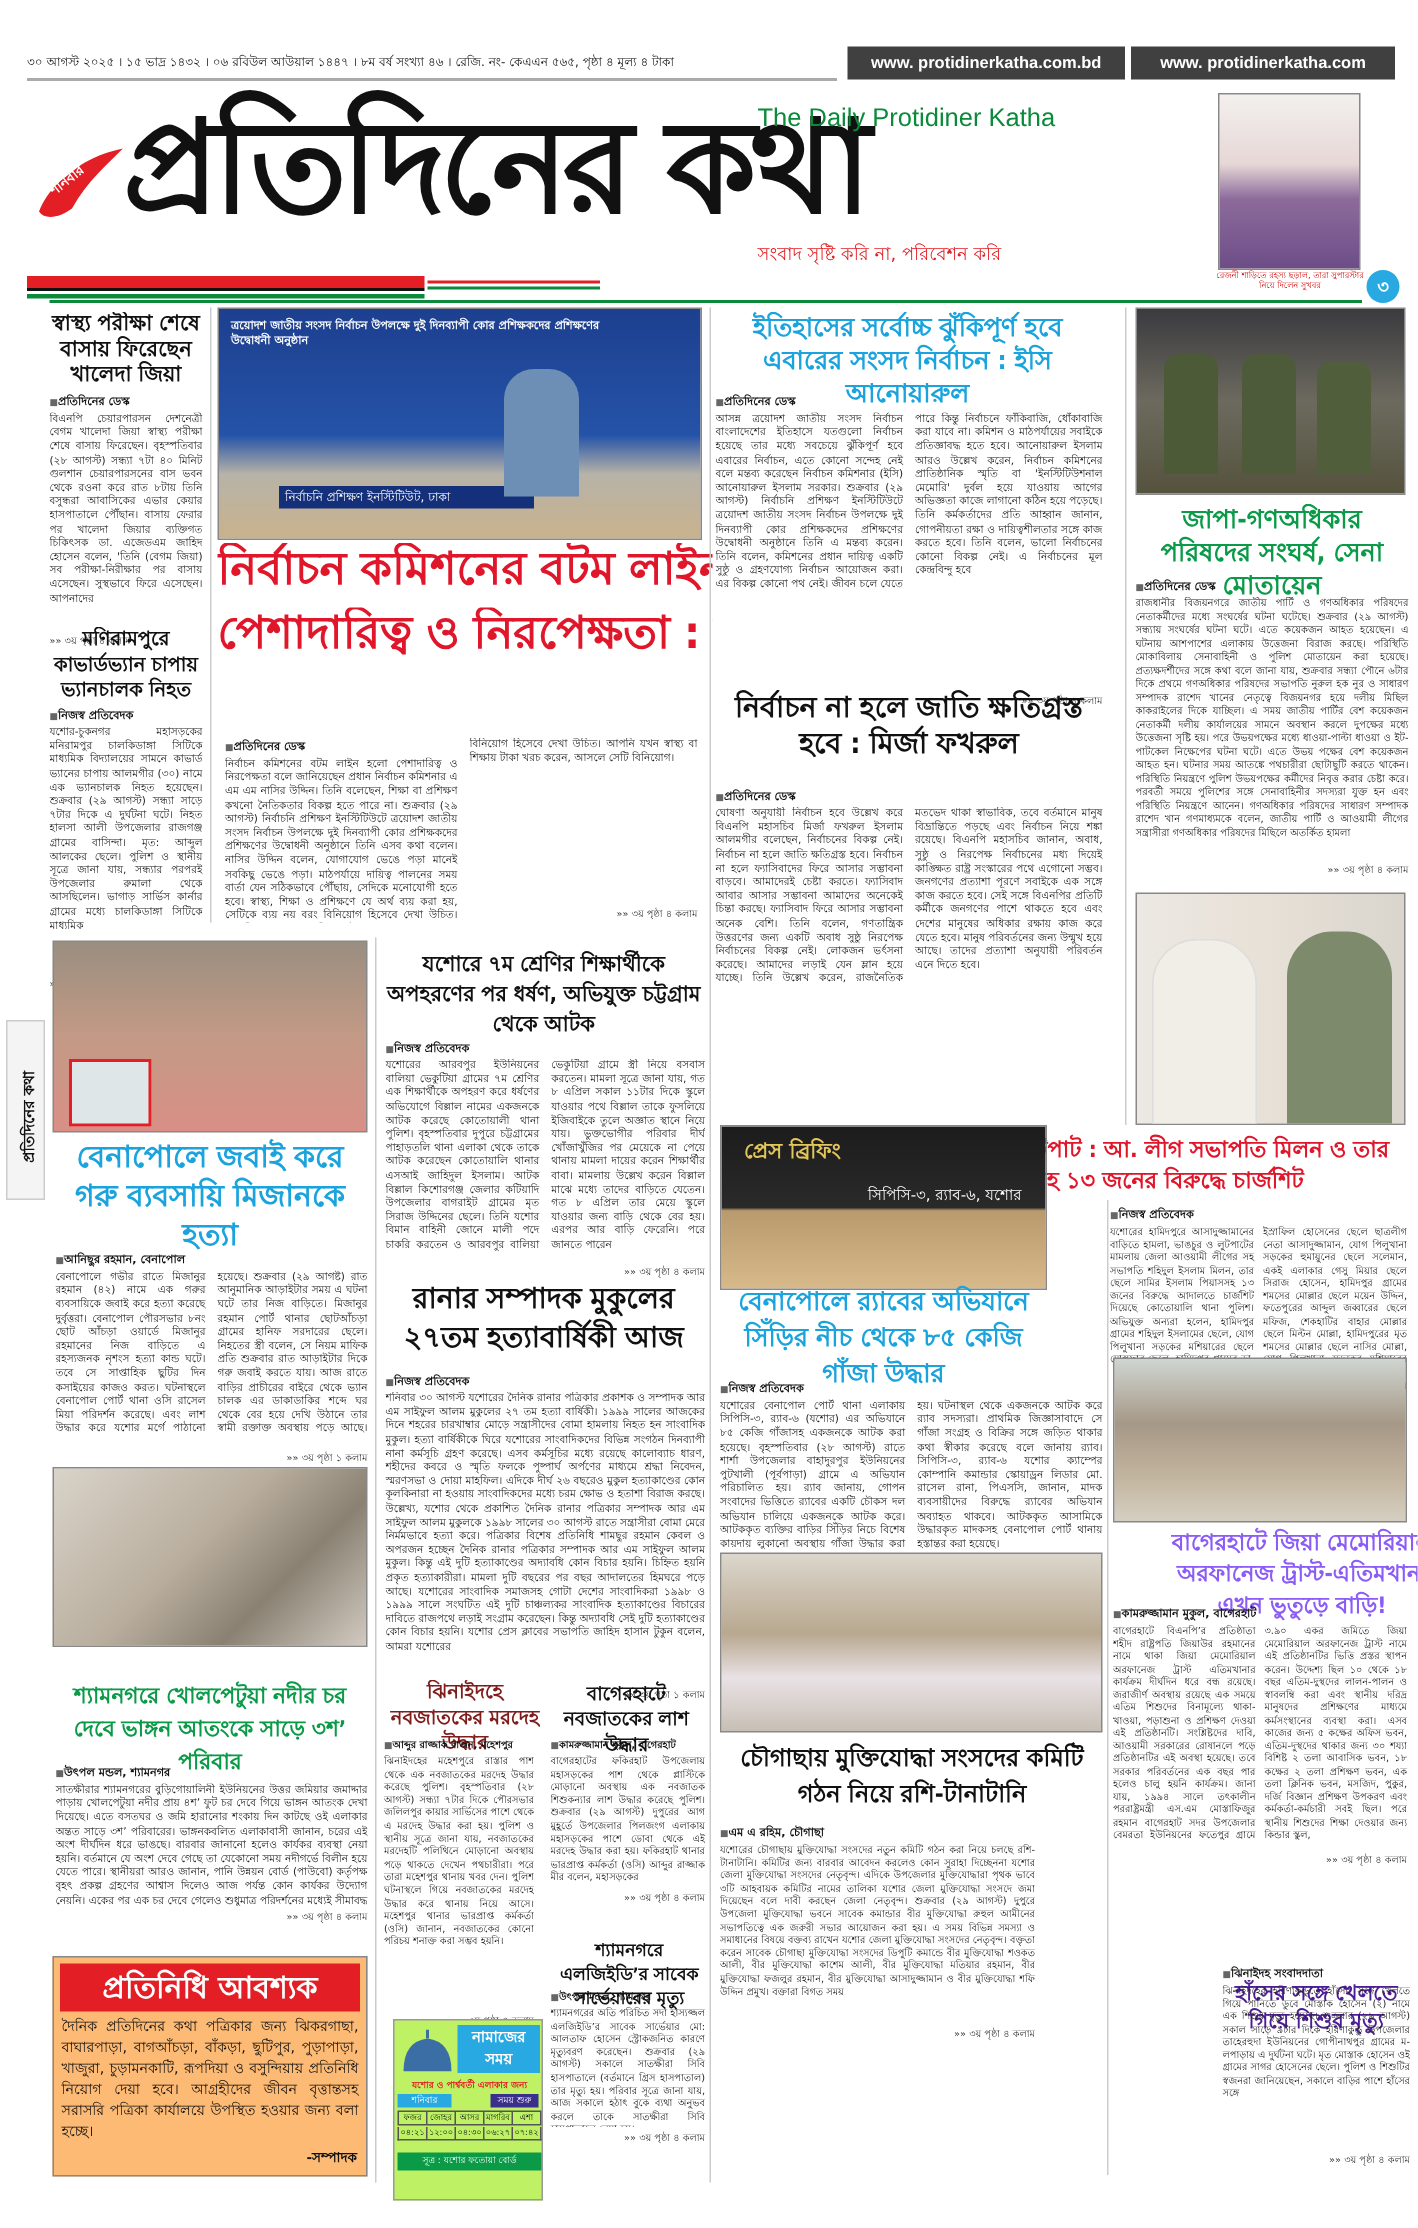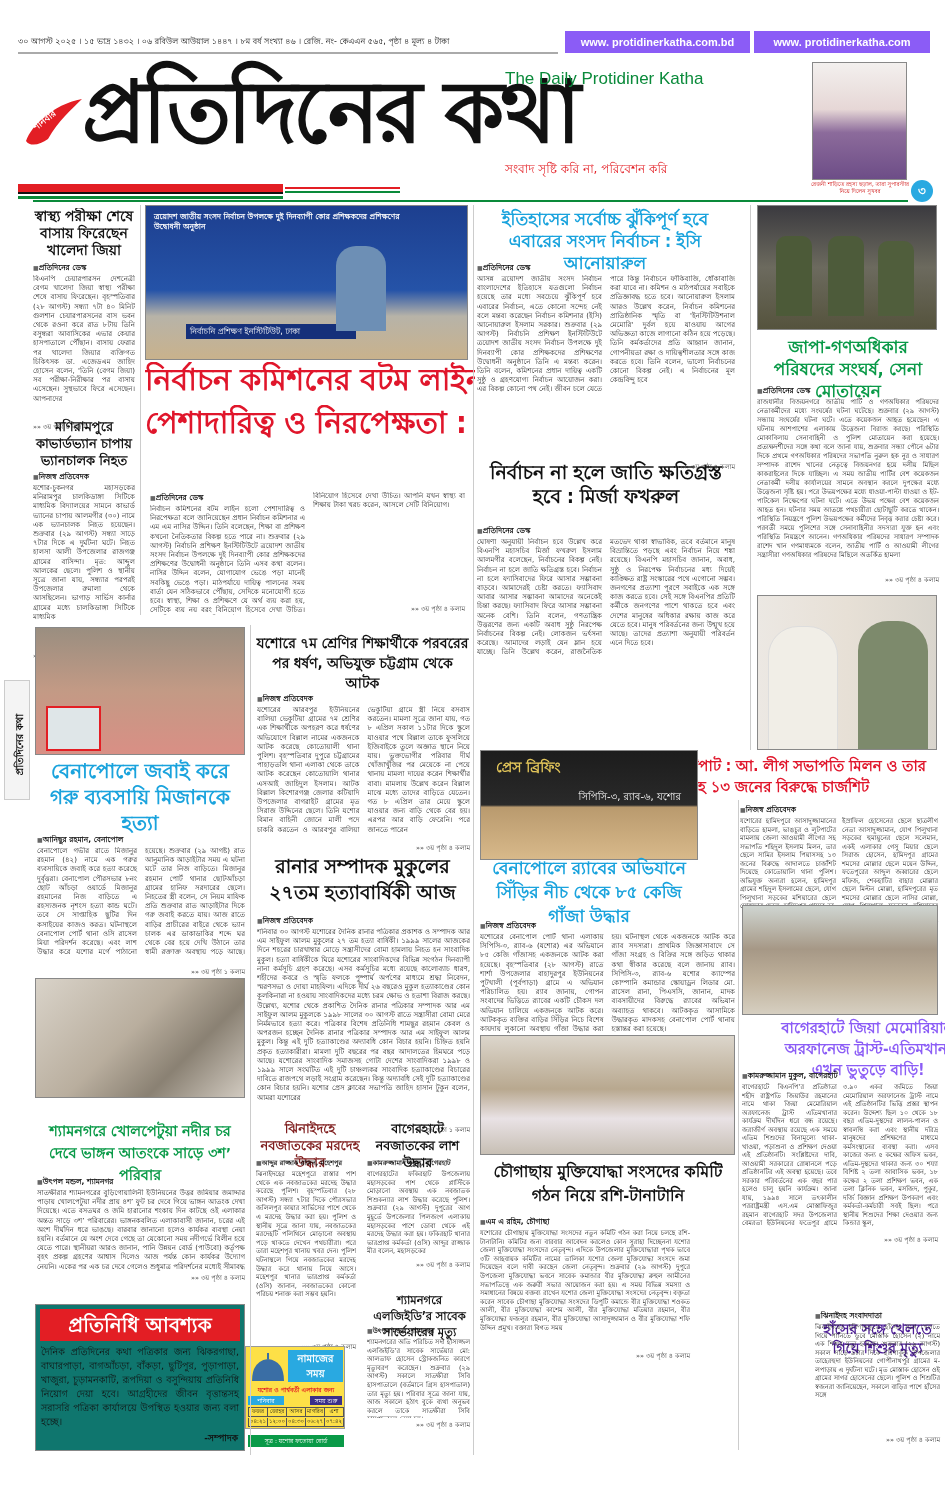--- a/index.html
+++ b/index.html
@@ -6,21 +6,21 @@
   body{width:945px;height:1485px;background:#fff;font-family:"DejaVu Sans",sans-serif;color:#111;position:relative;overflow:hidden}
   .abs{position:absolute}
   .txt{font-size:7px;line-height:9.2px;color:#222;text-align:justify;overflow:hidden}
   .byline{font-size:7.5px;font-weight:bold;color:#111;margin-bottom:1px}
   .byline:before{content:"\25A0 ";color:#666;font-size:6px}
   .cont{font-size:6.5px;color:#333;text-align:right;margin-top:2px}
   .cont:before{content:"\00BB\00BB  "}
   .hl{font-family:"DejaVu Sans Condensed","DejaVu Sans",sans-serif;font-weight:bold;text-align:center;line-height:1.12;overflow:hidden}
   .photo{background:linear-gradient(135deg,#8a8f93,#c8c0b0 50%,#6a6258);border:1px solid #888;overflow:hidden}
   .topbar{top:35px;left:18px;font-size:8px;color:#111;white-space:nowrap}
-  .urlbox{top:31px;height:22px;background:#8b5cf6;color:#fff;font-family:"Liberation Sans",sans-serif;font-weight:bold;font-size:11px;line-height:22px;text-align:center}
+  .urlbox{top:31px;height:22px;background:#404040;color:#fff;font-family:"Liberation Sans",sans-serif;font-weight:bold;font-size:11px;line-height:22px;text-align:center}
   .rule{height:2px;background:#999}
 </style>
 </head>
 <body>
 
 <div class="abs topbar">৩০ আগস্ট ২০২৫ । ১৫ ভাদ্র ১৪৩২ । ০৬ রবিউল আউয়াল ১৪৪৭ । ৮ম বর্ষ সংখ্যা ৪৬ । রেজি. নং- কেএএন ৫৬৫, পৃষ্ঠা ৪ মূল্য ৪ টাকা</div>
 <div class="abs urlbox" style="left:565px;width:185px">www. protidinerkatha.com.bd</div>
 <div class="abs urlbox" style="left:754px;width:176px">www. protidinerkatha.com</div>
 <div class="abs rule" style="left:18px;top:52px;width:540px;height:2px;background:#aaa"></div>
 
@@ -130,21 +130,21 @@
 </div>
 <div class="abs hl" style="left:35px;top:758px;width:210px;font-size:20px;line-height:26px;color:#1aa3dd">বেনাপোলে জবাই করে গরু ব্যবসায়ি মিজানকে হত্যা</div>
 <div class="abs" style="left:37px;top:834px;width:208px;">
   <div class="byline">আনিছুর রহমান, বেনাপোল</div>
   <div class="txt" style="column-count:2;column-gap:8px;height:118px">বেনাপোলে গভীর রাতে মিজানুর রহমান (৪২) নামে এক গরুর ব্যবসায়িকে জবাই করে হত্যা করেছে দুর্বৃত্তরা। বেনাপোল পৌরসভার ৮নং ছোট আঁচড়া ওয়ার্ডে মিজানুর রহমানের নিজ বাড়িতে এ রহস্যজনক নৃশংস হত্যা কান্ড ঘটে। তবে সে সাপ্তাহিক ছুটির দিন কসাইয়ের কাজও করত। ঘটনাস্থলে বেনাপোল পোর্ট থানা ওসি রাসেল মিয়া পরিদর্শন করেছে। এবং লাশ উদ্ধার করে যশোর মর্গে পাঠানো হয়েছে। শুক্রবার (২৯ আগষ্ট) রাত আনুমানিক আড়াইটার সময় এ ঘটনা ঘটে তার নিজ বাড়িতে। মিজানুর রহমান পোর্ট থানার ছোটআঁচড়া গ্রামের হানিফ সরদারের ছেলে। নিহতের স্ত্রী বলেন, সে নিয়ম মাফিক প্রতি শুক্রবার রাত আড়াইটার দিকে গরু জবাই করতে যায়। আজ রাতে বাড়ির প্রাচীরের বাইরে থেকে ভ্যান চালক এর ডাকাডাকির শব্দে ঘর থেকে বের হয়ে দেখি উঠানে তার স্বামী রক্তাক্ত অবস্থায় পড়ে আছে। পরে সে চিৎকার এবং কান্নাকাটি করলে মানুষ জন ছুটে আসে তাদের</div>
   <div class="cont">৩য় পৃষ্ঠা ১ কলাম</div>
 </div>
 
 <div class="abs photo" style="left:35px;top:978px;width:210px;height:120px;background:linear-gradient(135deg,#d9d3c9 0%,#b9ae9e 45%,#8a8173 70%,#d1cac0 100%)"></div>
 
-<div class="abs hl" style="left:255px;top:633px;width:215px;font-size:14px;line-height:20px;color:#111">যশোরে ৭ম শ্রেণির শিক্ষার্থীকে পরবরের পর ধর্ষণ, অভিযুক্ত চট্টগ্রাম থেকে আটক</div>
+<div class="abs hl" style="left:255px;top:633px;width:215px;font-size:14px;line-height:20px;color:#111">যশোরে ৭ম শ্রেণির শিক্ষার্থীকে অপহরণের পর ধর্ষণ, অভিযুক্ত চট্টগ্রাম থেকে আটক</div>
 <div class="abs" style="left:257px;top:693px;width:213px;">
   <div class="byline">নিজস্ব প্রতিবেদক</div>
   <div class="txt" style="column-count:2;column-gap:8px;height:135px">যশোরের আরবপুর ইউনিয়নের বালিয়া ভেকুটিয়া গ্রামের ৭ম শ্রেণির এক শিক্ষার্থীকে অপহরণ করে ধর্ষণের অভিযোগে বিল্লাল নামের একজনকে আটক করেছে কোতোয়ালী থানা পুলিশ। বৃহস্পতিবার দুপুরে চট্টগ্রামের পাহাড়তলি থানা এলাকা থেকে তাকে আটক করেছেন কোতোয়ালি থানার এসআই জাহিদুল ইসলাম। আটক বিল্লাল কিশোরগঞ্জ জেলার কটিয়াদি উপজেলার বাগরাইট গ্রামের মৃত সিরাজ উদ্দিনের ছেলে। তিনি যশোর বিমান বাহিনী জোনে মালী পদে চাকরি করতেন ও আরবপুর বালিয়া ভেকুটিয়া গ্রামে স্ত্রী নিয়ে বসবাস করতেন। মামলা সূত্রে জানা যায়, গত ৮ এপ্রিল সকাল ১১টার দিকে স্কুলে যাওয়ার পথে বিল্লাল তাকে ফুসলিয়ে ইজিবাইকে তুলে অজ্ঞাত স্থানে নিয়ে যায়। ভুক্তভোগীর পরিবার দীর্ঘ খোঁজাখুঁজির পর মেয়েকে না পেয়ে থানায় মামলা দায়ের করেন শিক্ষার্থীর বাবা। মামলায় উল্লেখ করেন বিল্লাল মাঝে মধ্যে তাদের বাড়িতে যেতেন। গত ৮ এপ্রিল তার মেয়ে স্কুলে যাওয়ার জন্য বাড়ি থেকে বের হয়। এরপর আর বাড়ি ফেরেনি। পরে জানতে পারেন</div>
   <div class="cont">৩য় পৃষ্ঠা ৪ কলাম</div>
 </div>
 
 <div class="abs hl" style="left:255px;top:853px;width:215px;font-size:19px;line-height:26px;color:#111">রানার সম্পাদক মুকুলের ২৭তম হত্যাবার্ষিকী আজ</div>
 <div class="abs" style="left:257px;top:915px;width:213px;">
   <div class="byline">নিজস্ব প্রতিবেদক</div>
   <div class="txt" style="height:195px">শনিবার ৩০ আগস্ট যশোরের দৈনিক রানার পত্রিকার প্রকাশক ও সম্পাদক আর এম সাইফুল আলম মুকুলের ২৭ তম হত্যা বার্ষিকী। ১৯৯৯ সালের আজকের দিনে শহরের চারখাম্বার মোড়ে সন্ত্রাসীদের বোমা হামলায় নিহত হন সাংবাদিক মুকুল। হত্যা বার্ষিকীকে ঘিরে যশোরের সাংবাদিকদের বিভিন্ন সংগঠন দিনব্যাপী নানা কর্মসূচি গ্রহণ করেছে। এসব কর্মসূচির মধ্যে রয়েছে কালোব্যাচ ধারণ, শহীদের কবরে ও স্মৃতি ফলকে পুষ্পার্ঘ অর্পণের মাধ্যমে শ্রদ্ধা নিবেদন, স্মরণসভা ও দোয়া মাহফিল। এদিকে দীর্ঘ ২৬ বছরেও মুকুল হত্যাকাণ্ডের কোন কূলকিনারা না হওয়ায় সাংবাদিকদের মধ্যে চরম ক্ষোভ ও হতাশা বিরাজ করছে। উল্লেখ্য, যশোর থেকে প্রকাশিত দৈনিক রানার পত্রিকার সম্পাদক আর এম সাইফুল আলম মুকুলকে ১৯৯৮ সালের ৩০ আগস্ট রাতে সন্ত্রাসীরা বোমা মেরে নির্মমভাবে হত্যা করে। পত্রিকার বিশেষ প্রতিনিধি শামছুর রহমান কেবল ও অপরজন হচ্ছেন দৈনিক রানার পত্রিকার সম্পাদক আর এম সাইফুল আলম মুকুল। কিন্তু এই দুটি হত্যাকাণ্ডের অদ্যাবধি কোন বিচার হয়নি। চিহ্নিত হয়নি প্রকৃত হত্যাকারীরা। মামলা দুটি বছরের পর বছর আদালতের হিমঘরে পড়ে আছে। যশোরের সাংবাদিক সমাজসহ গোটা দেশের সাংবাদিকরা ১৯৯৮ ও ১৯৯৯ সালে সংঘটিত এই দুটি চাঞ্চল্যকর সাংবাদিক হত্যাকাণ্ডের বিচারের দাবিতে রাজপথে লড়াই সংগ্রাম করেছেন। কিন্তু অদ্যাবধি সেই দুটি হত্যাকাণ্ডের কোন বিচার হয়নি। যশোর প্রেস ক্লাবের সভাপতি জাহিদ হাসান টুকুন বলেন, আমরা যশোরের</div>
@@ -176,21 +176,21 @@
   <div class="cont">৩য় পৃষ্ঠা ৪ কলাম</div>
 </div>
 
 <div class="abs hl" style="left:35px;top:1120px;width:210px;font-size:14.5px;line-height:22px;color:#0a9a48">শ্যামনগরে খোলপেটুয়া নদীর চর দেবে ভাঙ্গন আতংকে সাড়ে ৩শ’ পরিবার</div>
 <div class="abs" style="left:37px;top:1176px;width:208px;">
   <div class="byline">উৎপল মন্ডল, শ্যামনগর</div>
   <div class="txt" style="height:82px">সাতক্ষীরার শ্যামনগরের বুড়িগোয়ালিনী ইউনিয়নের উত্তর জমিয়ার জমাদ্দার পাড়ায় খোলপেটুয়া নদীর প্রায় ৪শ’ ফুট চর দেবে গিয়ে ভাঙ্গন আতংক দেখা দিয়েছে। এতে বসতঘর ও জমি হারানোর শংকায় দিন কাটছে ওই এলাকার অন্তত সাড়ে ৩শ’ পরিবারের। ভাঙ্গনকবলিত এলাকাবাসী জানান, চরের এই অংশ দীর্ঘদিন ধরে ভাঙছে। বারবার জানানো হলেও কার্যকর ব্যবস্থা নেয়া হয়নি। বর্তমানে যে অংশ দেবে গেছে তা যেকোনো সময় নদীগর্ভে বিলীন হয়ে যেতে পারে। স্থানীয়রা আরও জানান, পানি উন্নয়ন বোর্ড (পাউবো) কর্তৃপক্ষ বৃহৎ প্রকল্প গ্রহণের আশ্বাস দিলেও আজ পর্যন্ত কোন কার্যকর উদ্যোগ নেয়নি। একের পর এক চর দেবে গেলেও শুধুমাত্র পরিদর্শনের মধ্যেই সীমাবদ্ধ রয়েছে তাদের কার্যক্রম। দ্রুত ব্যবস্থা না নিলে যে কোনো সময় উপকূল রক্ষা বাঁধ ও পার্শ্ববর্তী</div>
   <div class="cont">৩য় পৃষ্ঠা ৪ কলাম</div>
 </div>
 
-<div class="abs" style="left:35px;top:1304px;width:210px;height:147px;background:#0f766e;border:1px solid #888">
+<div class="abs" style="left:35px;top:1304px;width:210px;height:147px;background:#fdba74;border:1px solid #888">
   <div style="margin:4px;height:32px;background:#e31e24;color:#fff;font-size:20px;font-weight:bold;text-align:center;line-height:32px">প্রতিনিধি আবশ্যক</div>
   <div style="padding:0 5px;font-size:9.5px;line-height:14px;text-align:justify;color:#111">দৈনিক প্রতিদিনের কথা পত্রিকার জন্য ঝিকরগাছা, বাঘারপাড়া, বাগআঁচড়া, বাঁকড়া, ছুটিপুর, পুড়াপাড়া, খাজুরা, চুড়ামনকাটি, রূপদিয়া ও বসুন্দিয়ায় প্রতিনিধি নিয়োগ দেয়া হবে। আগ্রহীদের জীবন বৃত্তান্তসহ সরাসরি পত্রিকা কার্যালয়ে উপস্থিত হওয়ার জন্য বলা হচ্ছে।</div>
   <div style="position:absolute;right:6px;bottom:4px;font-size:9px;font-weight:bold">-সম্পাদক</div>
 </div>
 
 <div class="abs hl" style="left:260px;top:1120px;width:100px;font-size:13px;line-height:17px;color:#7f1d1d">ঝিনাইদহে নবজাতকের মরদেহ উদ্ধার</div>
 <div class="abs" style="left:256px;top:1158px;width:100px;">
   <div class="byline" style="font-size:6.5px">আব্দুর রাজ্জাক রাজন, মহেশপুর</div>
   <div class="txt" style="height:170px;font-size:6.5px;line-height:8.6px">ঝিনাইদহের মহেশপুরে রাস্তার পাশ থেকে এক নবজাতকের মরদেহ উদ্ধার করেছে পুলিশ। বৃহস্পতিবার (২৮ আগস্ট) সন্ধ্যা ৭টার দিকে পৌরসভার জলিলপুর কায়ার সার্ভিসের পাশে থেকে এ মরদেহ উদ্ধার করা হয়। পুলিশ ও স্থানীয় সূত্রে জানা যায়, নবজাতকের মরদেহটি পলিথিনে মোড়ানো অবস্থায় পড়ে থাকতে দেখেন পথচারীরা। পরে তারা মহেশপুর থানায় খবর দেন। পুলিশ ঘটনাস্থলে গিয়ে নবজাতকের মরদেহ উদ্ধার করে থানায় নিয়ে আসে। মহেশপুর থানার ভারপ্রাপ্ত কর্মকর্তা (ওসি) জানান, নবজাতকের কোনো পরিচয় শনাক্ত করা সম্ভব হয়নি।</div>
   <div class="cont">৩য় পৃষ্ঠা ৪ কলাম</div>
@@ -203,21 +203,21 @@
   <div class="cont">৩য় পৃষ্ঠা ৪ কলাম</div>
 </div>
 
 <div class="abs hl" style="left:367px;top:1292px;width:105px;font-size:11.5px;line-height:16px;color:#111">শ্যামনগরে এলজিইডি’র সাবেক সার্ভেয়ারের মৃত্যু</div>
 <div class="abs" style="left:367px;top:1326px;width:103px;">
   <div class="byline" style="font-size:6.5px">উৎপল মন্ডল, শ্যামনগর</div>
   <div class="txt" style="height:80px;font-size:6.5px;line-height:8.6px">শ্যামনগরের অতি পরিচিত সদা হাস্যজ্জল এলজিইডি’র সাবেক সার্ভেয়ার মো: আলতাফ হোসেন স্ট্রোকজনিত কারণে মৃত্যুবরণ করেছেন। শুক্রবার (২৯ আগস্ট) সকালে সাতক্ষীরা সিবি হাসপাতালে (বর্তমানে গ্রিস হাসপাতাল) তার মৃত্যু হয়। পরিবার সূত্রে জানা যায়, আজ সকালে হঠাৎ বুকে ব্যথা অনুভব করলে তাকে সাতক্ষীরা সিবি হাসপাতালে নেয়া হয়।</div>
   <div class="cont">৩য় পৃষ্ঠা ৪ কলাম</div>
 </div>
 
-<div class="abs" style="left:245px;top:1346px;width:100px;height:83px;border:1px solid #999;background:#fde047">
+<div class="abs" style="left:262px;top:1346px;width:100px;height:121px;border:1px solid #999;background:#bef264">
   <div style="position:absolute;left:4px;top:6px;width:36px;height:28px">
     <svg width="36" height="28" viewBox="0 0 36 28">
         <path d="M2 28 Q2 8 18 6 Q34 8 34 28Z" fill="#3a6ea5"></path>
         <rect x="17" y="0" width="2" height="6" fill="#3a6ea5"></rect>
       </svg>
   </div>
   <div style="position:absolute;left:42px;top:3px;width:55px;height:32px;background:#29a9e1;color:#fff;font-size:10px;font-weight:bold;text-align:center;line-height:15px;padding-top:1px">নামাজের সময়</div>
   <div style="position:absolute;left:2px;top:38px;width:96px;font-size:6px;color:#e31e24;text-align:center;font-weight:bold">যশোর ও পার্শ্ববর্তী এলাকার জন্য</div>
   <div style="position:absolute;left:2px;top:49px;width:36px;height:9px;background:#29a9e1;color:#fff;font-size:6px;text-align:center;line-height:9px">শনিবার</div>
   <div style="position:absolute;right:2px;top:49px;width:32px;height:9px;background:#3a2f8a;color:#fff;font-size:6px;text-align:center;line-height:9px">সময় শুরু</div>

